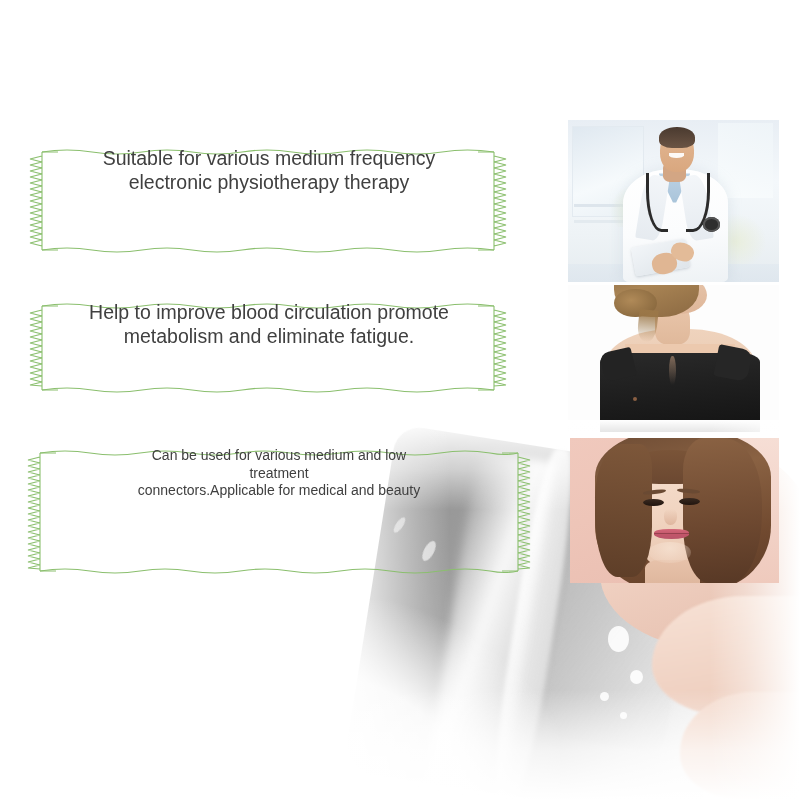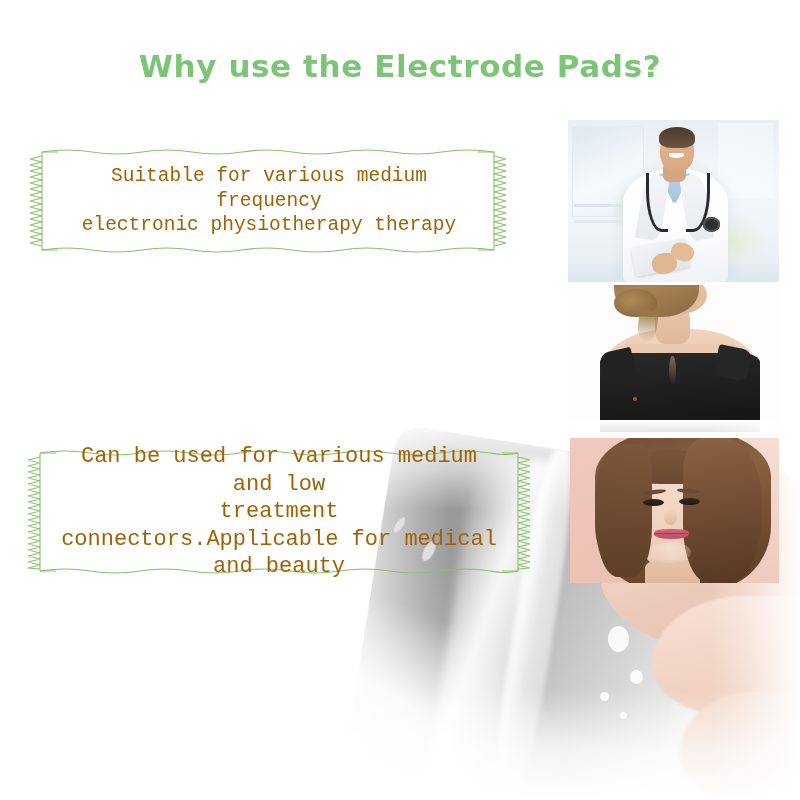--- a/index.html
+++ b/index.html
@@ -22,33 +22,33 @@
     color:#7cc576;
     font-family:"DejaVu Sans",sans-serif;
     white-space:nowrap;
   }
 
   
   .card{position:absolute;}
   .card .frame{position:absolute;left:0;top:0;width:100%;height:100%;overflow:visible;}
   .card .inner{
     position:absolute;left:42px;right:40px;top:0;bottom:0;
-    display:flex;align-items:center;justify-content:center;
+    display:flex;justify-content:center;
     text-align:center;
-    color:#a16207;
+    color:#404040;
     font-size:19.5px;
     line-height:1.25;
-    font-family:Liberation Mono, monospace;
+    font-family:Liberation Sans, sans-serif;
   }
   .card .inner span{display:block;}
 
   #card1{left:18px;top:146px;width:500px;height:110px;}
   #card2{left:18px;top:300px;width:500px;height:96px;}
   #card3{left:16px;top:447px;width:526px;height:130px;z-index:6;}
-  #card3 .inner{left:40px;right:40px;font-size:22px;}
+  #card3 .inner{left:40px;right:40px;font-size:14px;}
 
   
   .photo{position:absolute;overflow:hidden;background:#f2f2f2;}
   #photo1{left:568px;top:120px;width:211px;height:162px;}
   #photo2{left:568px;top:285px;width:211px;height:147px;}
   #photo3{left:570px;top:438px;width:209px;height:145px;z-index:7;}
 
   
   .p1-bg{position:absolute;inset:0;
     background:
@@ -247,21 +247,20 @@
   .fadeBL{position:absolute;left:0;bottom:0;width:260px;height:200px;
     background:radial-gradient(ellipse at 0% 100%,#fff 0%,rgba(255,255,255,.9) 45%,rgba(255,255,255,0) 75%);}
   .fadeR{position:absolute;right:0;top:0;width:90px;height:100%;
     background:linear-gradient(270deg,#fff 0%,rgba(255,255,255,.35) 60%,rgba(255,255,255,0) 100%);}
 </style>
 </head>
 <body>
 
 <div id="stage">
 
-  <div class="title">Why use the Electrode Pads?</div>
 
   <div class="card" id="card1">
     <svg class="frame" viewBox="0 0 500 110" preserveAspectRatio="none">
       <path fill="none" stroke="#8bbf6e" stroke-width="1.1" d="
         M24,6 L40,6
         M24,6 L24,104 M40,104 L24,104
         M24,10 L12,13 L24,16 M24,16 L12,19 L24,22 M24,22 L12,25 L24,28
         M24,28 L12,31 L24,34 M24,34 L12,37 L24,40 M24,40 L12,43 L24,46
         M24,46 L12,49 L24,52 M24,52 L12,55 L24,58 M24,58 L12,61 L24,64
         M24,64 L12,67 L24,70 M24,70 L12,73 L24,76 M24,76 L12,79 L24,82
@@ -282,20 +281,50 @@
         Q249,100 274,104 Q299,108 324,104 Q349,100 374,104 Q399,108 424,104 Q449,100 476,104"></path>
     </svg>
     <div class="inner">
       <div>
         <span>Suitable for various medium frequency</span>
         <span>electronic physiotherapy therapy</span>
       </div>
     </div>
   </div>
 
+  <div class="card" id="card2">
+    <svg class="frame" viewBox="0 0 500 96" preserveAspectRatio="none">
+      <path fill="none" stroke="#8bbf6e" stroke-width="1.1" d="
+        M24,6 L40,6 M24,6 L24,90 M40,90 L24,90
+        M24,10 L12,13 L24,16 M24,16 L12,19 L24,22 M24,22 L12,25 L24,28
+        M24,28 L12,31 L24,34 M24,34 L12,37 L24,40 M24,40 L12,43 L24,46
+        M24,46 L12,49 L24,52 M24,52 L12,55 L24,58 M24,58 L12,61 L24,64
+        M24,64 L12,67 L24,70 M24,70 L12,73 L24,76 M24,76 L12,79 L24,82
+        M24,82 L12,85 L24,86"></path>
+      <path fill="none" stroke="#8bbf6e" stroke-width="1.1" d="
+        M476,6 L460,6 M476,6 L476,90 M460,90 L476,90
+        M476,10 L488,13 L476,16 M476,16 L488,19 L476,22 M476,22 L488,25 L476,28
+        M476,28 L488,31 L476,34 M476,34 L488,37 L476,40 M476,40 L488,43 L476,46
+        M476,46 L488,49 L476,52 M476,52 L488,55 L476,58 M476,58 L488,61 L476,64
+        M476,64 L488,67 L476,70 M476,70 L488,73 L476,76 M476,76 L488,79 L476,82
+        M476,82 L488,85 L476,86"></path>
+      <path fill="none" stroke="#8bbf6e" stroke-width="1.1" d="
+        M24,6 Q49,2 74,6 Q99,10 124,6 Q149,2 174,6 Q199,10 224,6
+        Q249,2 274,6 Q299,10 324,6 Q349,2 374,6 Q399,10 424,6 Q449,2 476,6"></path>
+      <path fill="none" stroke="#8bbf6e" stroke-width="1.1" d="
+        M24,90 Q49,86 74,90 Q99,94 124,90 Q149,86 174,90 Q199,94 224,90
+        Q249,86 274,90 Q299,94 324,90 Q349,86 374,90 Q399,94 424,90 Q449,86 476,90"></path>
+    </svg>
+    <div class="inner">
+      <div>
+        <span>Help to improve blood circulation promote</span>
+        <span>metabolism and eliminate fatigue.</span>
+      </div>
+    </div>
+  </div>
 
   <div class="card" id="card3">
     <svg class="frame" viewBox="0 0 526 130" preserveAspectRatio="none">
       <path fill="none" stroke="#8bbf6e" stroke-width="1.1" d="
         M24,6 L40,6 M24,6 L24,124 M40,124 L24,124
         M24,10 L12,13 L24,16 M24,16 L12,19 L24,22 M24,22 L12,25 L24,28
         M24,28 L12,31 L24,34 M24,34 L12,37 L24,40 M24,40 L12,43 L24,46
         M24,46 L12,49 L24,52 M24,52 L12,55 L24,58 M24,58 L12,61 L24,64
         M24,64 L12,67 L24,70 M24,70 L12,73 L24,76 M24,76 L12,79 L24,82
         M24,82 L12,85 L24,88 M24,88 L12,91 L24,94 M24,94 L12,97 L24,100

